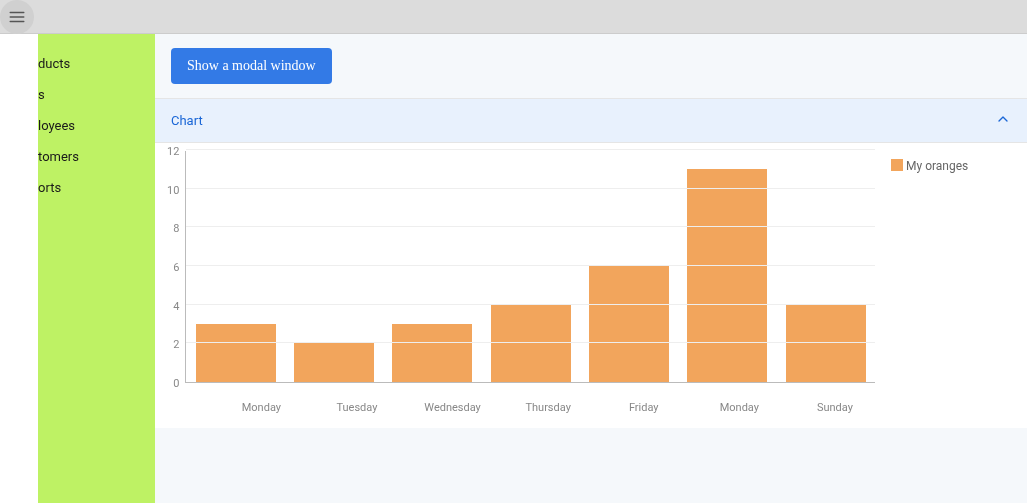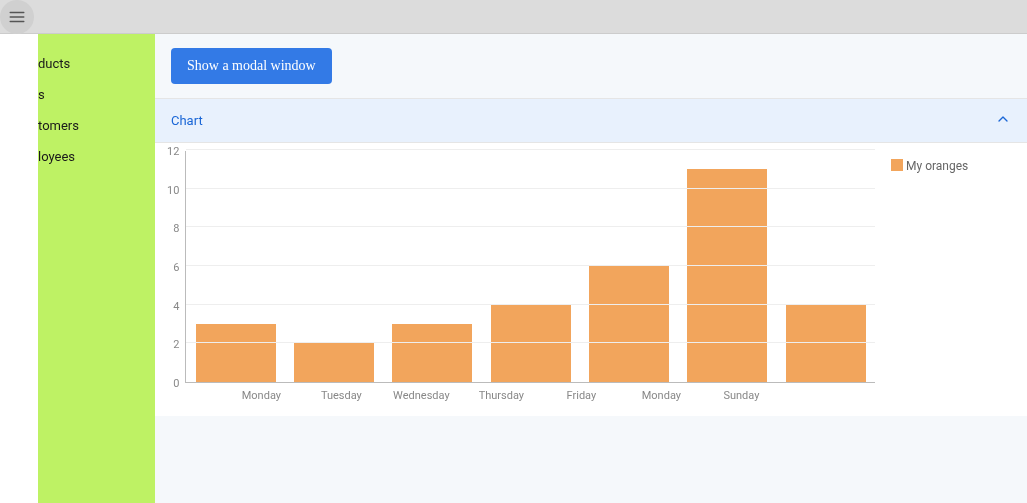--- a/index.html
+++ b/index.html
@@ -121,24 +121,25 @@
       align-items: flex-end;
       height: 100%;
     }
     .bar {
       width: 80px;
       background: #f2a55c;
     }
     .chart-axis-x {
       display: flex;
       margin-left: 36px;
-      justify-content: flex-start;
+      justify-content: space-between;
       font-size: 11px;
       color: #888;
       padding-top: 6px;
+      margin-top: 12px;
     }
     .chart-axis-x > div { width: 80px; text-align: center; }
     .legend {
       width: 140px;
       padding-left: 16px;
       font-size: 12px;
       color: #666;
       display: flex;
       align-items: flex-start;
       gap: 3px;
@@ -159,22 +160,23 @@
     <svg viewBox="0 0 24 24">
       <path d="M3 6h18M3 12h18M3 18h18" stroke="#555" stroke-width="2" fill="none" stroke-linecap="round"></path>
     </svg>
   </div>
 </div>
 
 <div class="body-row">
   <div class="sidebar">
     <div class="item"><span>ducts</span></div>
     <div class="item"><span>s</span></div>
+    <div class="item"><span>loyees</span></div>
     <div class="item"><span>tomers</span></div>
-    <div class="item"><span>loyees</span></div>
+    <div class="item"><span>orts</span></div>
   </div>
 
   <div class="main">
     <div class="action-bar">
       <button class="modal-btn">Show a modal window</button>
     </div>
 
     <div class="accordion">
 
       <div class="acc-header expanded">

